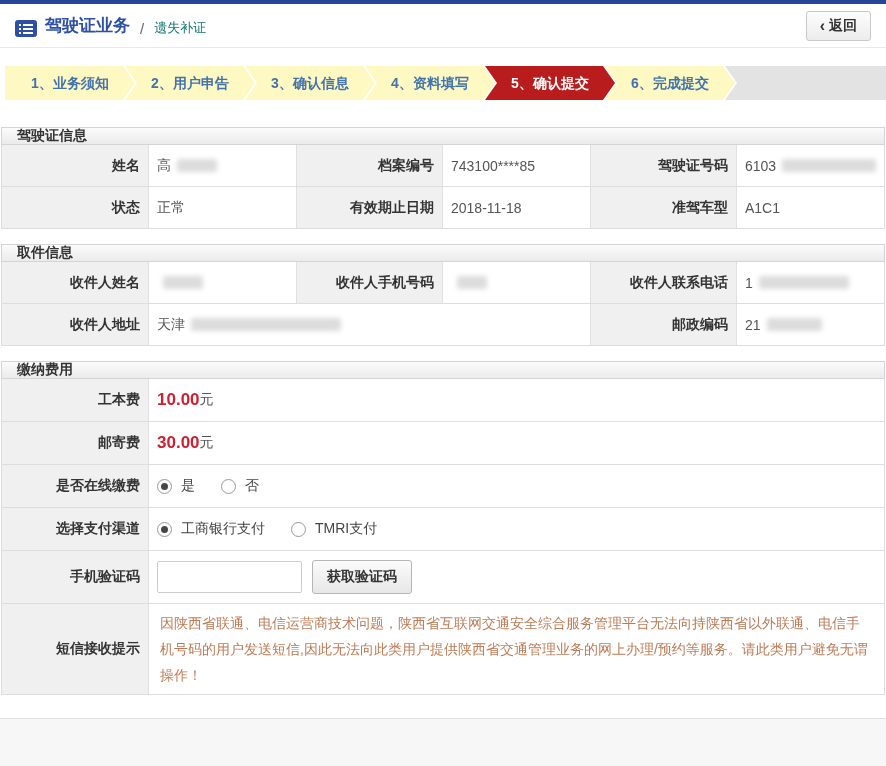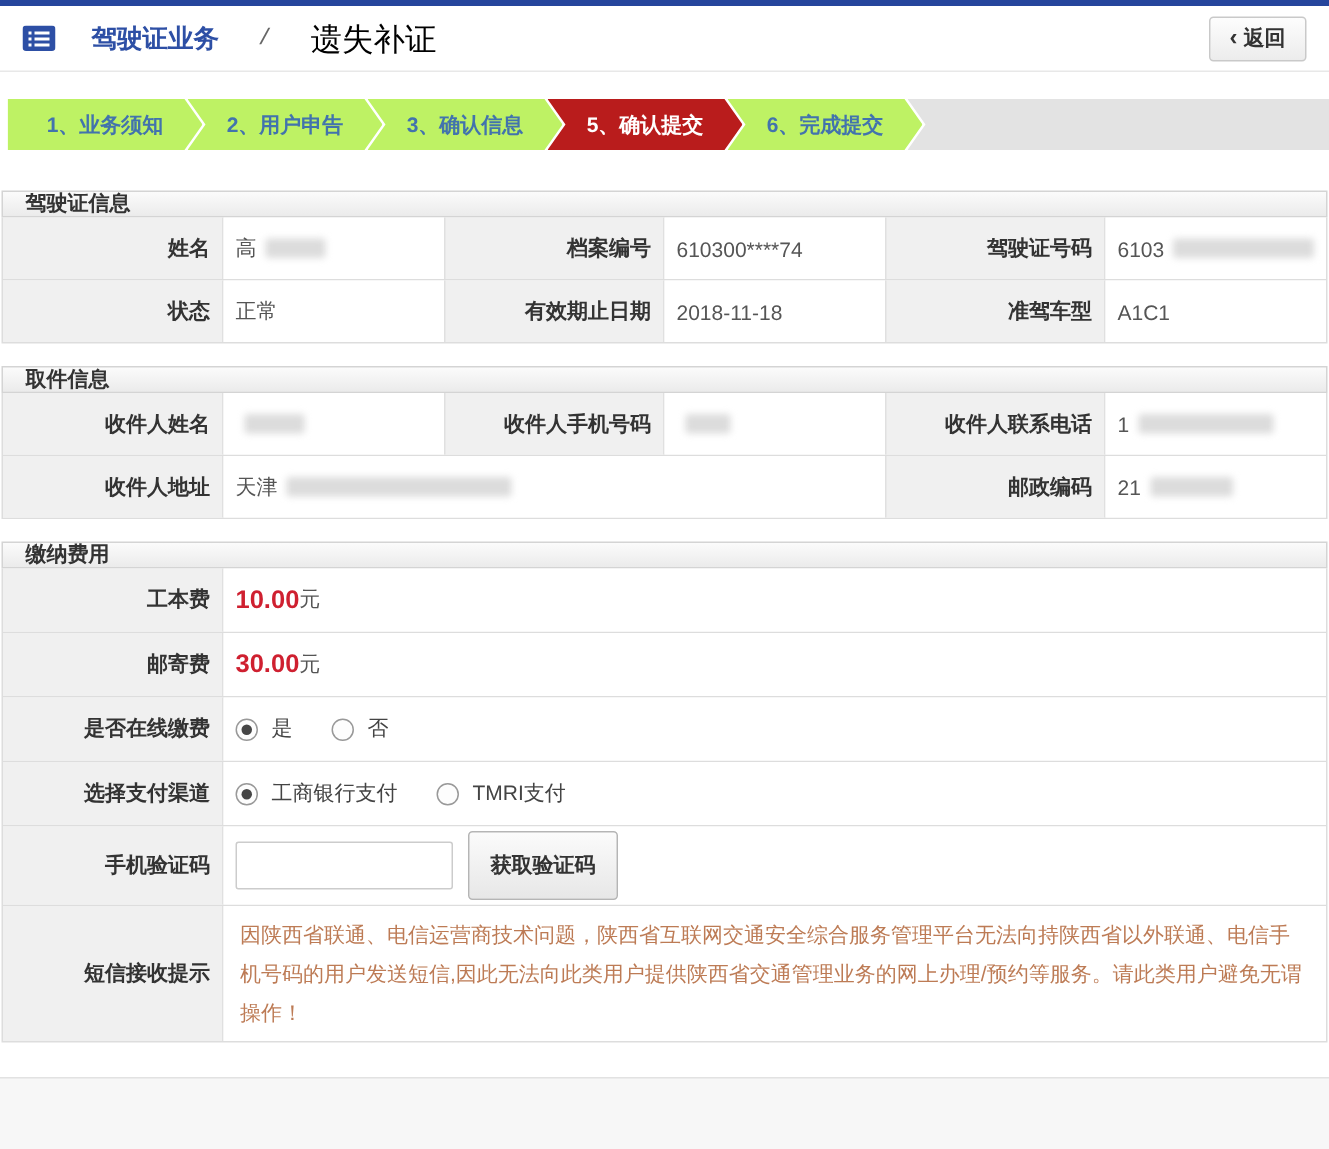--- a/index.html
+++ b/index.html
@@ -2,29 +2,29 @@
 <html><head>
 <meta charset="utf-8">
 <style>
   * { margin:0; padding:0; box-sizing:border-box; }
   html,body { width:886px; background:#fff; font-family:"Liberation Sans","DejaVu Sans",sans-serif; color:#333; }
   body { height:766px; overflow:hidden; }
 
   .topbar { height:4px; background:#26459c; }
 
   .app-header { height:44px; display:flex; align-items:center; justify-content:space-between; padding:0 15px; border-bottom:1px solid #e8e8e8; background:#fff; }
-  .app-header .left { display:flex; align-items:center; gap:24px;font-family:Liberation Mono, monospace; }
+  .app-header .left { display:flex; align-items:flex-end; gap:8px; }
   .title-main { color:#2d4fa5; font-size:17px; font-weight:bold; }
   .title-sep { color:#666; font-size:15px; margin:0 2px; }
-  .title-sub { color:#000000; font-size:21px; }
+  .title-sub { color:#0f766e; font-size:13px; }
   .back-btn { display:inline-flex; align-items:center; gap:4px; background:linear-gradient(#fdfdfd,#ececec); border:1px solid #c9c9c9; border-radius:3px; height:30px; padding:0 13px; font-size:14px; font-weight:bold; color:#333; cursor:pointer; }
   .back-btn .chev { font-size:16px; font-weight:bold; line-height:1; }
 
   .steps { display:flex; margin:18px 0 0 0; padding-left:5px; height:34px; }
-  .step { flex:0 0 130px; height:34px; line-height:34px; text-align:center; font-size:14px; font-weight:bold; color:#4273ad; background:#bef264; clip-path:polygon(0 0, calc(100% - 12px) 0, 100% 50%, calc(100% - 12px) 100%, 0 100%, 12px 50%); margin-left:-10px; cursor:pointer; }
+  .step { flex:0 0 130px; height:34px; line-height:34px; text-align:center; font-size:14px; font-weight:bold; color:#4273ad; background:#fef9c3; clip-path:polygon(0 0, calc(100% - 12px) 0, 100% 50%, calc(100% - 12px) 100%, 0 100%, 12px 50%); margin-left:-10px; cursor:pointer; }
   .step:first-child { clip-path:polygon(0 0, calc(100% - 12px) 0, 100% 50%, calc(100% - 12px) 100%, 0 100%); margin-left:0; }
   .step.active { background:#b91c1c; color:#fff; }
   .steps .filler { flex:1 1 auto; margin-left:-10px; background:#e3e3e3; clip-path:polygon(12px 50%, 0 0, 100% 0, 100% 100%, 0 100%); }
 
   .content { padding:0 1px; }
   .section { margin-top:15px; }
   .section.first { margin-top:27px; }
   .section-head { height:18px; display:flex; align-items:center; padding:0 15px; background:linear-gradient(#fbfbfb,#ebebeb); border:1px solid #d4d4d4; font-size:14px; font-weight:bold; color:#333; }
   .itable { border-left:1px solid #ddd; border-right:1px solid #ddd; }
   .row { display:grid; grid-template-columns:repeat(6,1fr); border-bottom:1px solid #ddd; }
@@ -43,21 +43,21 @@
 
   .price { color:#cf2030; font-weight:bold; font-size:17px; }
   .unit { color:#555; font-size:14px; }
 
   .radio-group { display:flex; align-items:center; gap:9px; margin-right:26px; cursor:pointer; }
   .radio { width:15px; height:15px; border:1px solid #999; border-radius:50%; background:#fdfdfd; display:inline-flex; align-items:center; justify-content:center; flex:0 0 15px; }
   .radio.checked::after { content:""; width:7px; height:7px; border-radius:50%; background:#464646; }
   .radio-label { color:#444; font-size:14px; }
 
   .code-input { width:145px; height:32px; border:1px solid #ccc; border-radius:2px; padding:0 8px; font-size:14px; color:#333; }
-  .code-btn { height:46px; margin-left:10px; padding:0 14px; background:linear-gradient(#fbfbfb,#e7e7e7); border:1px solid #b5b5b5; border-radius:3px; font-size:14px; font-weight:bold; color:#333; cursor:pointer; }
+  .code-btn { height:34px; margin-left:10px; padding:0 14px; background:linear-gradient(#fbfbfb,#e7e7e7); border:1px solid #b5b5b5; border-radius:3px; font-size:14px; font-weight:bold; color:#333; cursor:pointer; }
 
   .notice-text { color:#bd7b55; font-size:14px; line-height:26px; padding:6px 3px; }
 
   .footer { margin-top:23px; height:54px; background:#f7f7f7; border-top:1px solid #e2e2e2; display:flex; align-items:center; justify-content:flex-end; gap:13px; padding-right:63px; }
 
   .menu-icon { width:22px; height:17px; display:inline-block; }
 </style>
 </head>
 <body>
 
@@ -83,38 +83,39 @@
   <button class="back-btn">
     <span class="chev">‹</span>
     <span>返回</span>
   </button>
 </div>
 
 <div class="steps">
   <div class="step">1、业务须知</div>
   <div class="step">2、用户申告</div>
   <div class="step">3、确认信息</div>
+  <div class="step">4、资料填写</div>
   <div class="step active">5、确认提交</div>
   <div class="step">6、完成提交</div>
   <div class="filler"></div>
 </div>
 
 <div class="content">
 
   <div class="section first">
     <div class="section-head">驾驶证信息</div>
     <div class="itable">
       <div class="row">
         <div class="cell label">姓名</div>
         <div class="cell value">
             <span>高</span>
             <span class="blur w40"></span>
           </div>
         <div class="cell label">档案编号</div>
-        <div class="cell value">610300****74</div>
+        <div class="cell value">743100****85</div>
         <div class="cell label">驾驶证号码</div>
         <div class="cell value">
             <span>6103</span>
             <span class="blur w130"></span>
           </div>
       </div>
       <div class="row">
         <div class="cell label">状态</div>
         <div class="cell value">正常</div>
         <div class="cell label">有效期止日期</div>

